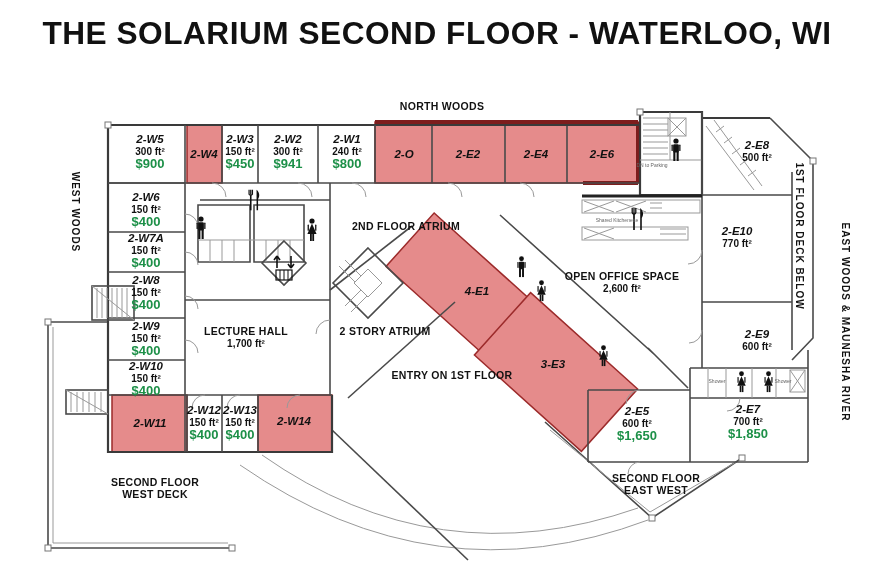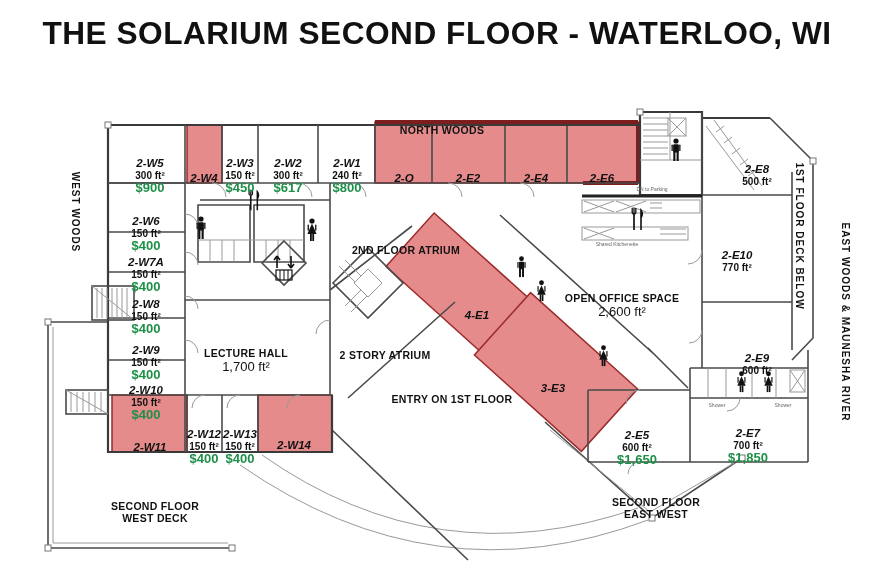--- a/index.html
+++ b/index.html
@@ -7,26 +7,26 @@
          font-family:"Liberation Sans","DejaVu Sans",sans-serif;color:#111;}
   #title{position:absolute;top:16px;left:0;width:874px;text-align:center;
          font-size:31px;font-weight:800;letter-spacing:.5px;transform:scaleX(1.02);}
   svg{position:absolute;left:0;top:0;}
   .w{stroke:#4a4a4a;stroke-width:1.6;fill:none;}
   .wx{stroke:#3a3a3a;stroke-width:2.2;fill:none;}
   .thin{stroke:#999;stroke-width:1;fill:none;}
   .hl{fill:var(--highlight_fill,#e58b8b);stroke:var(--highlight_border,#9c2b2b);stroke-width:1.5;}
   .hlEdge{stroke:var(--highlight_edge,#7d1d1d);stroke-width:4;fill:none;}
   .csq{fill:#fff;stroke:#777;stroke-width:1;}
-  .lbl{position:absolute;transform:translate(-50%,-50%);text-align:center;white-space:nowrap;line-height:1.12;margin-top:24px;}
+  .lbl{position:absolute;transform:translate(-50%,-50%);text-align:center;white-space:nowrap;line-height:1.12;}
   .rid{font-size:11.5px;font-weight:700;font-style:italic;}
   .rarea{font-size:10px;font-weight:700;text-align:center;}
   .rprice{font-size:13px;font-weight:700;color:var(--price_green,#1d9048);}
   .zone{font-size:10.5px;font-weight:700;letter-spacing:.3px;}
-  .zarea{font-size:13px;font-weight:400;text-align:center;}
+  .zarea{font-size:10px;font-weight:700;text-align:center;}
   .vert{writing-mode:vertical-rl;transform:translate(-50%,-50%);font-size:10px;font-weight:700;letter-spacing:1px;}
   .micro{font-size:5px;font-weight:400;color:#666;letter-spacing:0;}
 </style>
 </head>
 <body>
 
 <div id="stage">
   <div id="title">THE SOLARIUM SECOND FLOOR - WATERLOO, WI</div>
 
   <svg width="874" height="588" viewBox="0 0 874 588">
@@ -177,21 +177,21 @@
     <div class="rid">2-W4</div>
   </div>
   <div class="lbl" style="left:240px;top:152px">
     <div class="rid">2-W3</div>
     <div class="rarea">150 ft²</div>
     <div class="rprice">$450</div>
   </div>
   <div class="lbl" style="left:288px;top:152px">
     <div class="rid">2-W2</div>
     <div class="rarea">300 ft²</div>
-    <div class="rprice">$617</div>
+    <div class="rprice">$941</div>
   </div>
   <div class="lbl" style="left:347px;top:152px">
     <div class="rid">2-W1</div>
     <div class="rarea">240 ft²</div>
     <div class="rprice">$800</div>
   </div>
   <div class="lbl" style="left:404px;top:154px">
     <div class="rid">2-O</div>
   </div>
   <div class="lbl" style="left:468px;top:154px">

